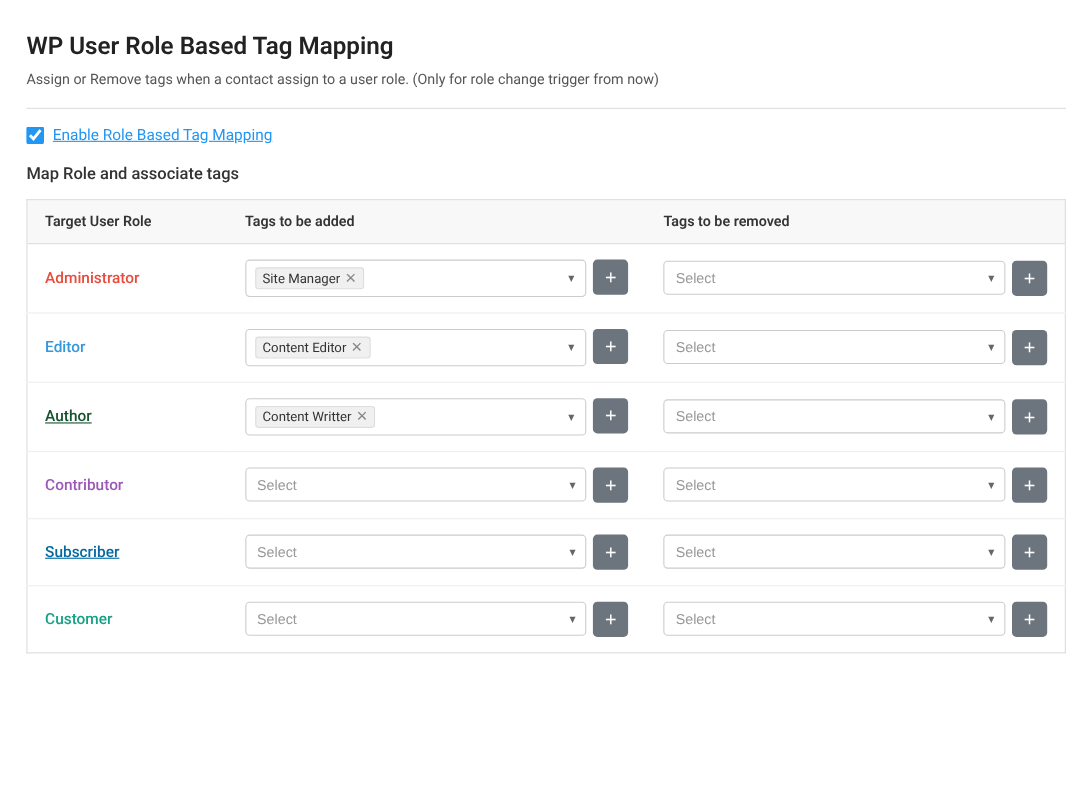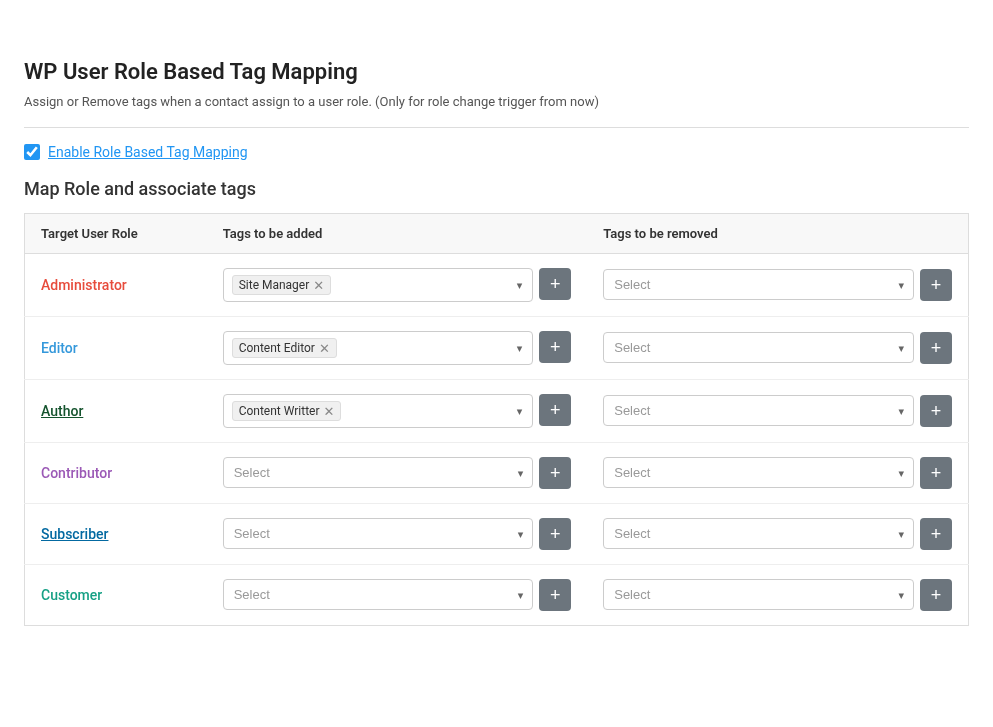--- a/index.html
+++ b/index.html
@@ -9,21 +9,20 @@
       color: #333;
       font-size: 14px;
       padding: 30px 24px;
       max-width: 993px;
     }
     .page-title {
       font-size: 22px;
       font-weight: 600;
       color: #222;
       margin-bottom: 10px;
-      margin-top: 29px;
     }
     .subtitle {
       color: #555;
       font-size: 13px;
       margin-bottom: 18px;
     }
     .divider {
       border: none;
       border-top: 1px solid #ddd;
       margin-bottom: 16px;
@@ -40,21 +39,21 @@
       accent-color: #2196f3;
       cursor: pointer;
     }
     .enable-label {
       color: #2196f3;
       font-size: 14px;
       cursor: pointer;
       text-decoration: underline;
     }
     .section-title {
-      font-size: 18px;
+      font-size: 15px;
       font-weight: 500;
       color: #333;
       margin-bottom: 14px;
     }
     .mapping-table {
       border: 1px solid #ddd;
       border-radius: 4px;
       width: 100%;
       border-collapse: collapse;
       padding-left: 48px;

